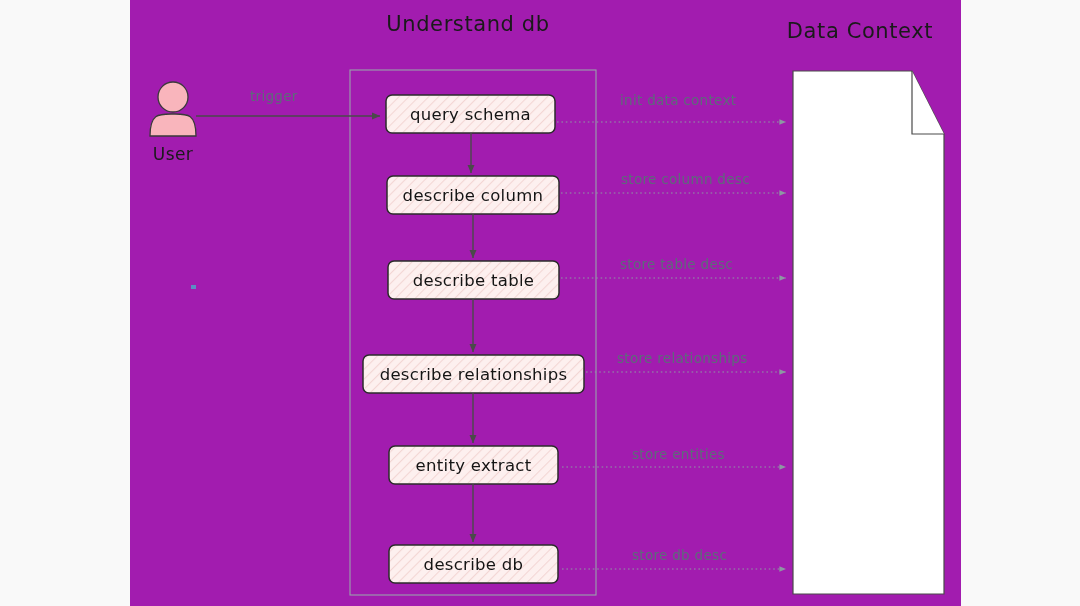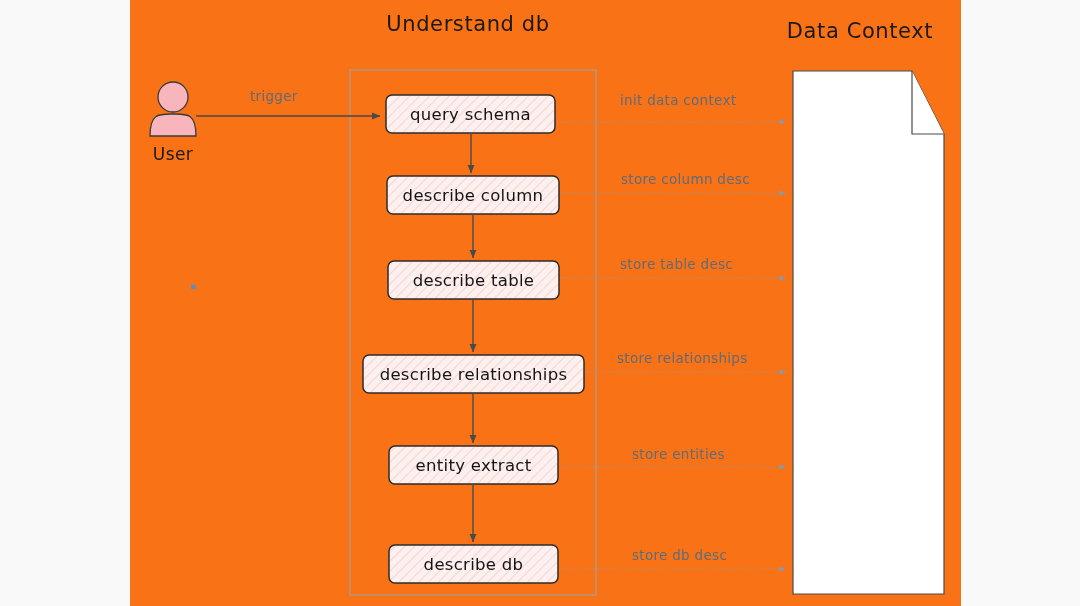--- a/index.html
+++ b/index.html
@@ -10,21 +10,21 @@
   body {
     width: 1080px;
     height: 606px;
     overflow: hidden;
     font-family: "DejaVu Sans", sans-serif;
   }
   #canvas {
     position: relative;
     width: 1080px;
     height: 606px;
-    background: #f97316;
+    background: #a21caf;
   }
   
   .strip-left {
     position: absolute;
     left: 0; top: 0;
     width: 130px; height: 606px;
     background: #f9f9f9;
   }
   .strip-right {
     position: absolute;

